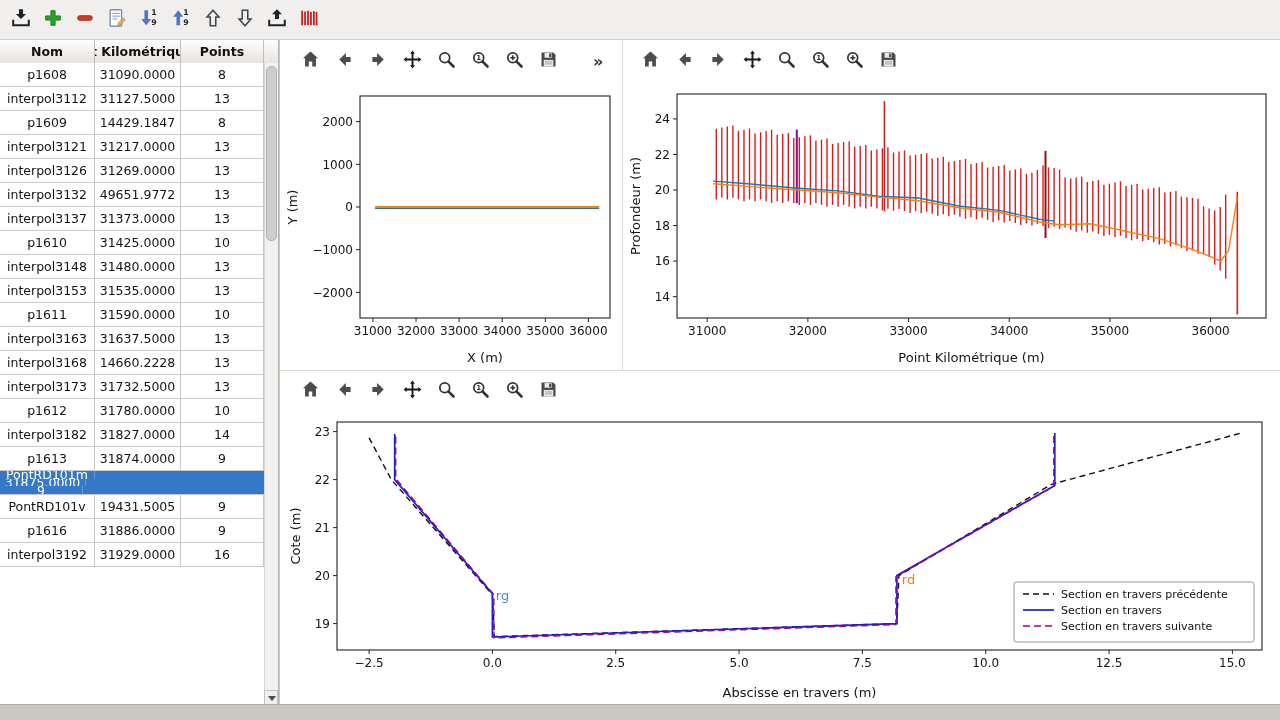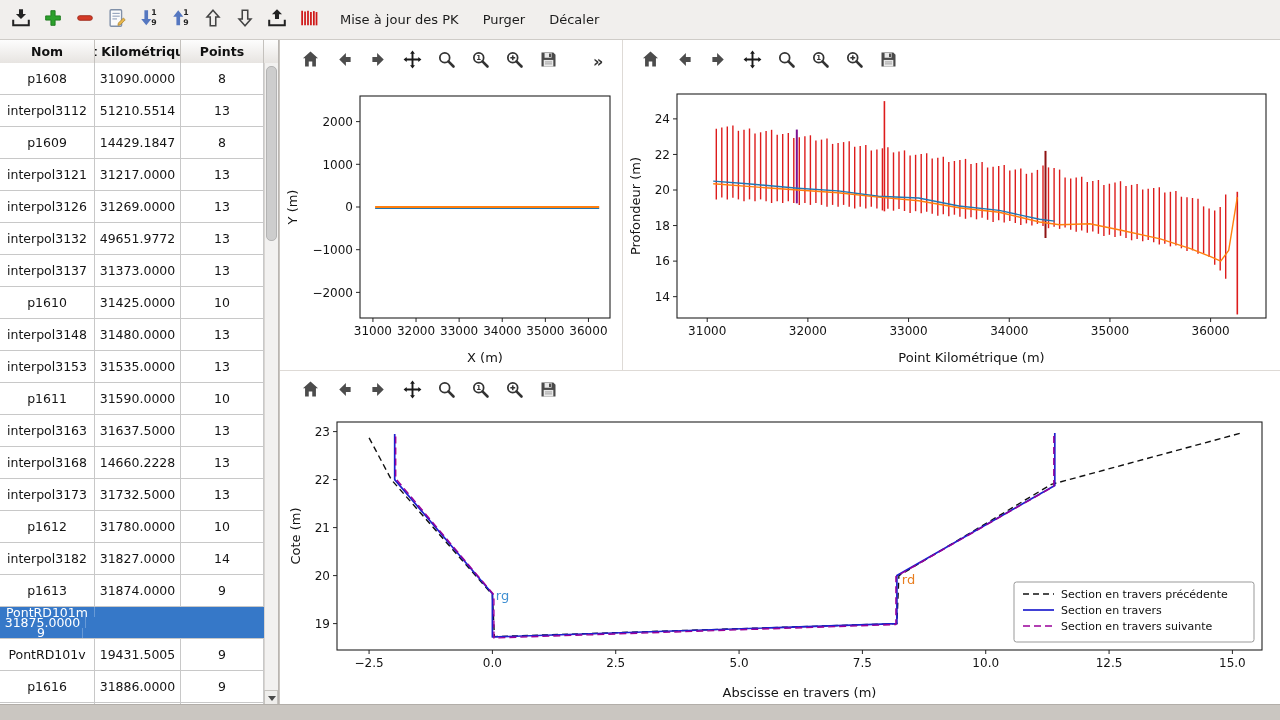--- a/index.html
+++ b/index.html
@@ -15,21 +15,21 @@
   
   .left-panel{position:absolute;top:40px;left:0;width:279px;bottom:15px;background:#ffffff;
     border-right:1px solid #b9b5b1;box-sizing:border-box;}
   .table-header{display:flex;height:23px;background:linear-gradient(#fdfdfd,#e7e4e1);
     border-bottom:1px solid #b5b2ae;font-weight:bold;font-size:12.5px;color:#111;}
   .th{display:flex;align-items:center;justify-content:center;border-right:1px solid #c4c1bd;
     overflow:hidden;white-space:nowrap;box-sizing:border-box;}
   .th-filler{flex:1;}
   .c0{width:95px;}.c1{width:86px;}.c2{width:83px;}
   .table-body{position:absolute;top:23px;left:0;right:14px;bottom:0;overflow:hidden;font-size:12.5px;color:#141414;}
-  .row{display:flex;height:32px;border-bottom:1px solid #c8c8c8;box-sizing:border-box;background:#fff;}
+  .row{display:flex;height:24px;border-bottom:1px solid #c8c8c8;box-sizing:border-box;background:#fff;}
   .cell{display:flex;align-items:center;justify-content:center;border-right:1px solid #c8c8c8;
     overflow:hidden;white-space:nowrap;box-sizing:border-box;}
   .row.selected{color:#ffffff;}
   .row.selected .cell{border-right-color:rgba(255,255,255,0.25);border-bottom-color:rgba(255,255,255,0.2);}
   .vscrollbar{position:absolute;top:23px;right:0;width:14px;bottom:0;background:#f2f1f0;border-left:1px solid #d8d5d2;box-sizing:border-box;}
   .sb-thumb{position:absolute;top:3px;left:1px;width:11px;height:175px;background:#cdcdcd;
     border:1px solid #b3b3b3;border-radius:5px;box-sizing:border-box;}
   .sb-btn{position:absolute;bottom:0;left:-1px;width:14px;height:15px;background:#efeeec;
     border:1px solid #c6c3bf;box-sizing:border-box;}
   .sb-btn::after{content:"";position:absolute;left:3px;top:5px;border-left:4px solid transparent;
@@ -124,43 +124,38 @@
                 <line x1="4.5" y1="4" x2="4.5" y2="20"></line>
                 <line x1="7.7" y1="5" x2="7.7" y2="20"></line>
                 <line x1="10.9" y1="4" x2="10.9" y2="20"></line>
                 <line x1="14.1" y1="5.5" x2="14.1" y2="20"></line>
                 <line x1="17.3" y1="4.5" x2="17.3" y2="20"></line>
                 <line x1="20.2" y1="5.5" x2="20.2" y2="20"></line>
               </g>
             </svg></span>
         </div>
       </div>
-    <div class="menu-items">
-      <span>Mise à jour des PK</span>
-      <span>Purger</span>
-      <span>Décaler</span>
-    </div>
   </div>
 
   <div class="left-panel">
     <div class="table-header" id="table-header">
         <div class="th c0">Nom</div>
         <div class="th c1">t Kilométriqu</div>
         <div class="th c2">Points</div>
         <div class="th-filler"></div>
       </div>
     <div class="table-body" id="table-body">
         <div class="row">
           <div class="cell c0">p1608</div>
           <div class="cell c1">31090.0000</div>
           <div class="cell c2">8</div>
         </div>
         <div class="row">
           <div class="cell c0">interpol3112</div>
-          <div class="cell c1">51210.5514</div>
+          <div class="cell c1">31127.5000</div>
           <div class="cell c2">13</div>
         </div>
         <div class="row">
           <div class="cell c0">p1609</div>
           <div class="cell c1">14429.1847</div>
           <div class="cell c2">8</div>
         </div>
         <div class="row">
           <div class="cell c0">interpol3121</div>
           <div class="cell c1">31217.0000</div>

